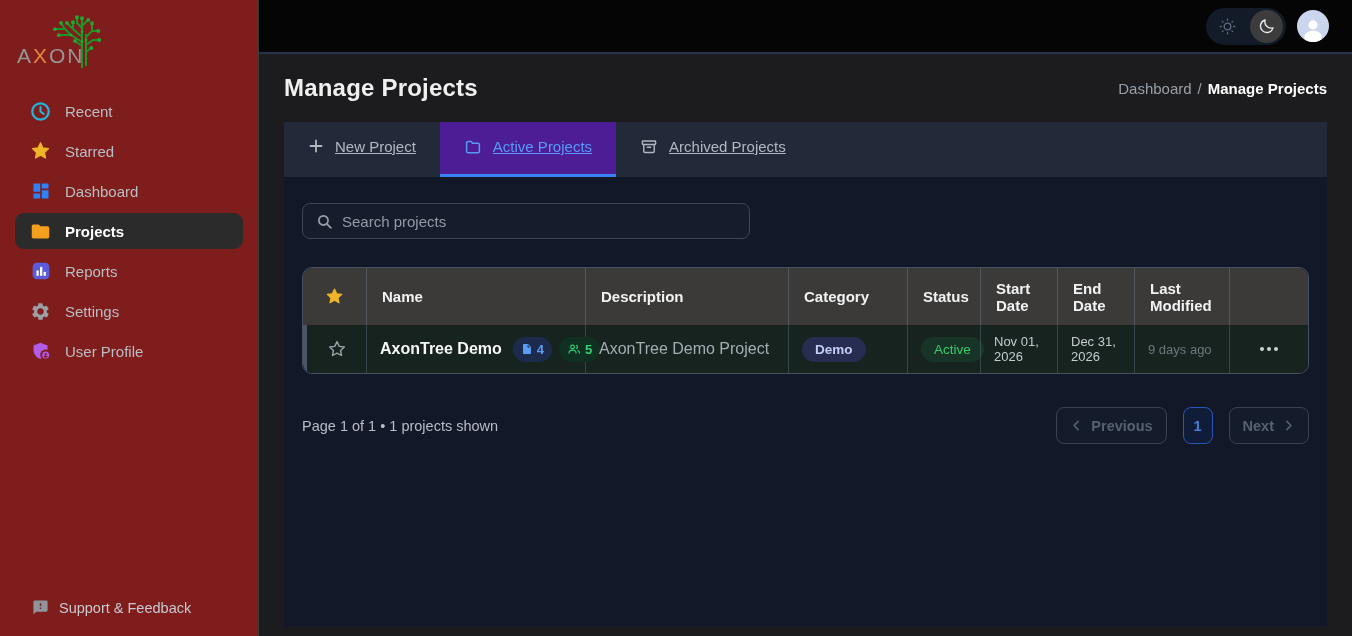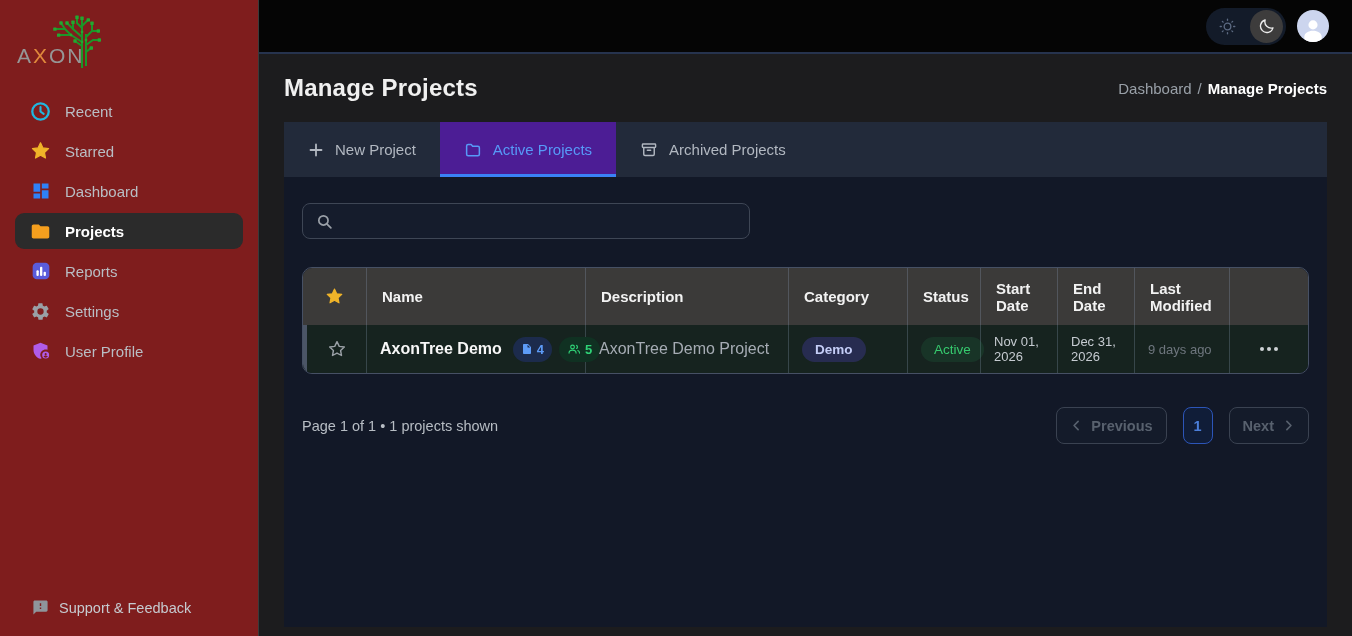--- a/index.html
+++ b/index.html
@@ -63,22 +63,22 @@
   .content { flex:1; padding:0 25px; display:flex; flex-direction:column; background:#1c1c1e; }
   .page-head { height:68px; display:flex; align-items:center; justify-content:space-between;gap:46px; }
   .page-title { font-size:24px; font-weight:700; color:#f0f0f0; letter-spacing:.2px; }
   .breadcrumb { font-size:15px; color:#99a0a8; }
   .breadcrumb .sep { margin:0 6px; }
   .breadcrumb .current { color:#ffffff; font-weight:700; }
   
   .panel { flex:1; background:#121827; margin-bottom:9px; display:flex; flex-direction:column; }
   .tabbar { height:55px; background:#222a3a; display:flex; }
   .tab {
-    display:flex; align-items:center; gap:11px;
-    padding:0 24px; font-size:15px; color:#b2b8c1; cursor:pointer;
+    display:flex; align-items:flex-start; gap:11px;
+    padding:16px 24px; font-size:15px; color:#b2b8c1; cursor:pointer;text-decoration:underline;
   }
   .tab.active {
     background:#4c1d95; color:#579af8;
     box-shadow:inset 0 -3px 0 #3b82f6;
     font-weight:400;
   }
   .panel-body { flex:1; padding:26px 18px 0; }
   .searchbox {
     width:448px; height:36px;
     border:1px solid #3e4655; border-radius:8px;
@@ -325,20 +325,21 @@
           <span>Archived Projects</span>
         </div>
       </div>
 
       <div class="panel-body">
         <div class="searchbox">
           <svg width="17" height="17" viewBox="0 0 24 24" fill="none" stroke="#9aa0a8" stroke-width="2.4" stroke-linecap="round">
               <circle cx="10.5" cy="10.5" r="6.5"></circle>
               <path d="M15.6 15.6 21 21"></path>
             </svg>
+          <input type="text" placeholder="Search projects" style="">
         </div>
 
         <div class="table-wrap">
           <table>
             <colgroup>
               <col style="width:64px">
                 <col style="width:219px">
                 <col style="width:203px">
                 <col style="width:119px">
                 <col style="width:73px">

